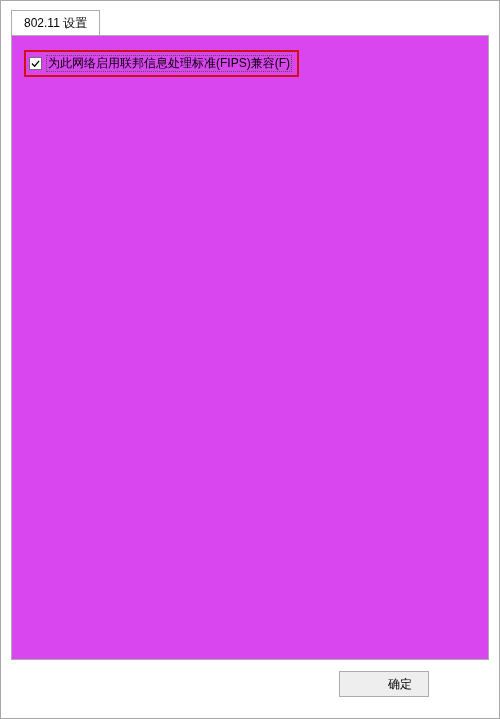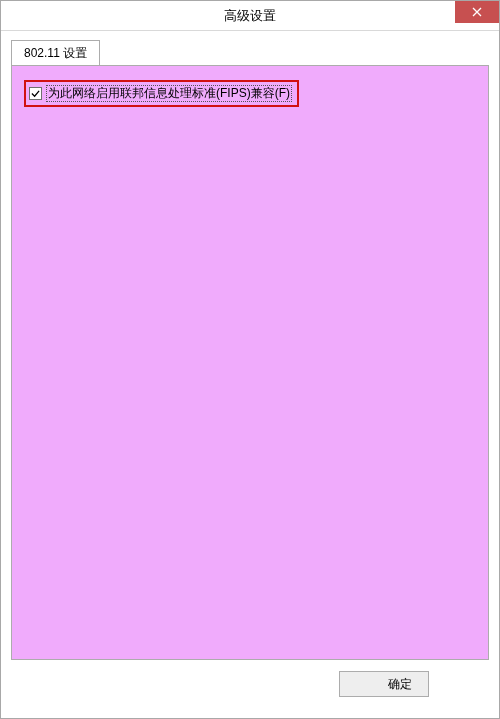--- a/index.html
+++ b/index.html
@@ -68,21 +68,21 @@
     background: #ffffff;
     padding: 4px 12px 4px 12px;
     font-size: 12px;
     position: relative;
     top: 1px;
     cursor: pointer;
   }
   .tab-panel {
     flex: 1;
     border: 1px solid #acacac;
-    background: #f0abfc;
+    background: #d946ef;
     padding: 14px 12px;
     position: relative;
   }
   .highlight-box {
     border: 2px solid #d11111;
     padding: 3px 5px 3px 3px;
     display: inline-flex;
     align-items: center;
     gap: 4px;
   }
@@ -121,28 +121,20 @@
     font-size: 12px;
     cursor: pointer;
     padding-left: 32px;
   }
 </style>
 </head>
 <body>
 
 <div class="window">
 
-  <div class="titlebar">
-    <span class="titlebar-text">高级设置</span>
-    <div class="close-btn">
-      <svg viewBox="0 0 10 10">
-        <path d="M1 1 L9 9 M9 1 L1 9" stroke="#ffffff" stroke-width="1.3" fill="none"></path>
-      </svg>
-    </div>
-  </div>
 
   <div class="client">
 
     <div class="tabs">
       <div class="tab">
         <span>802.11 设置</span>
       </div>
     </div>
 
     <div class="tab-panel">

